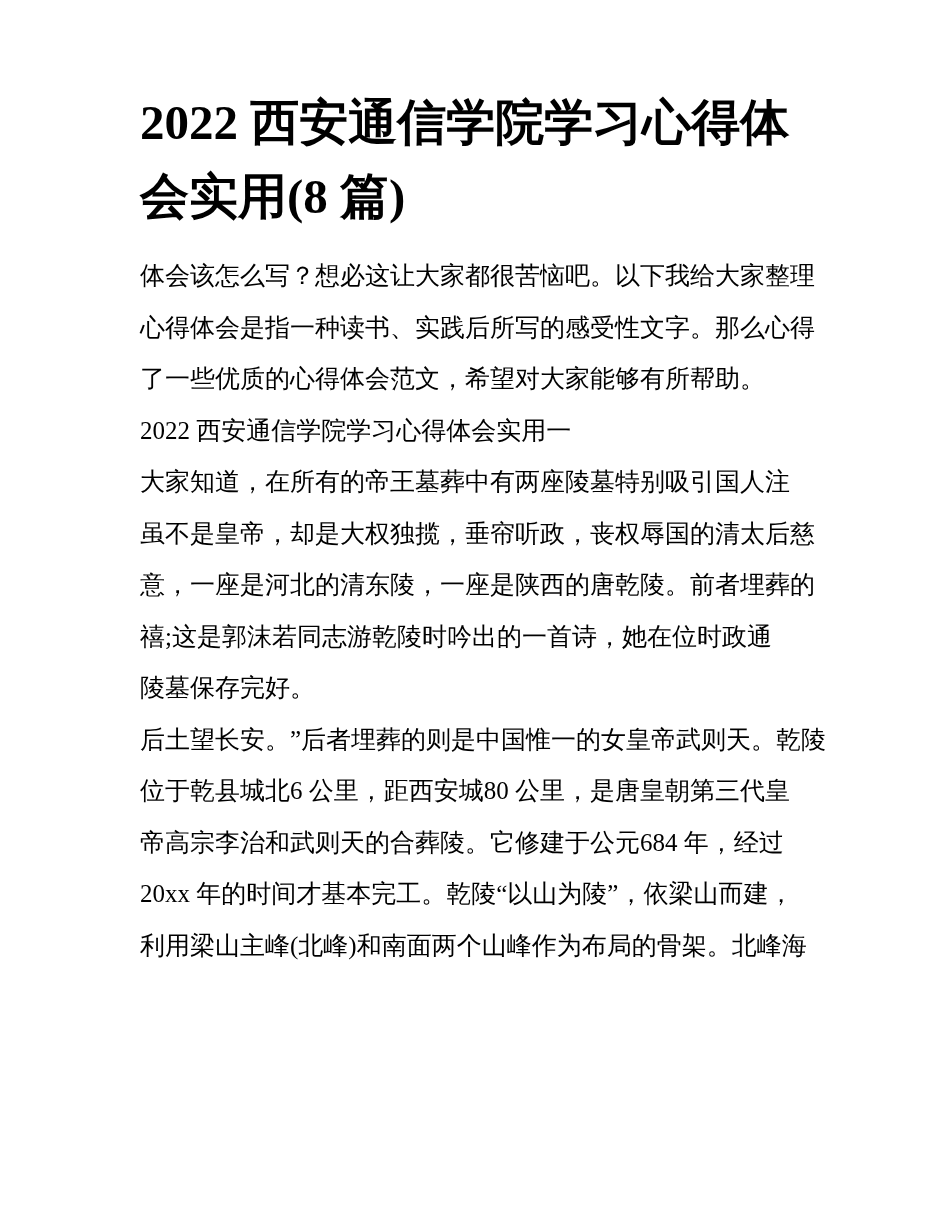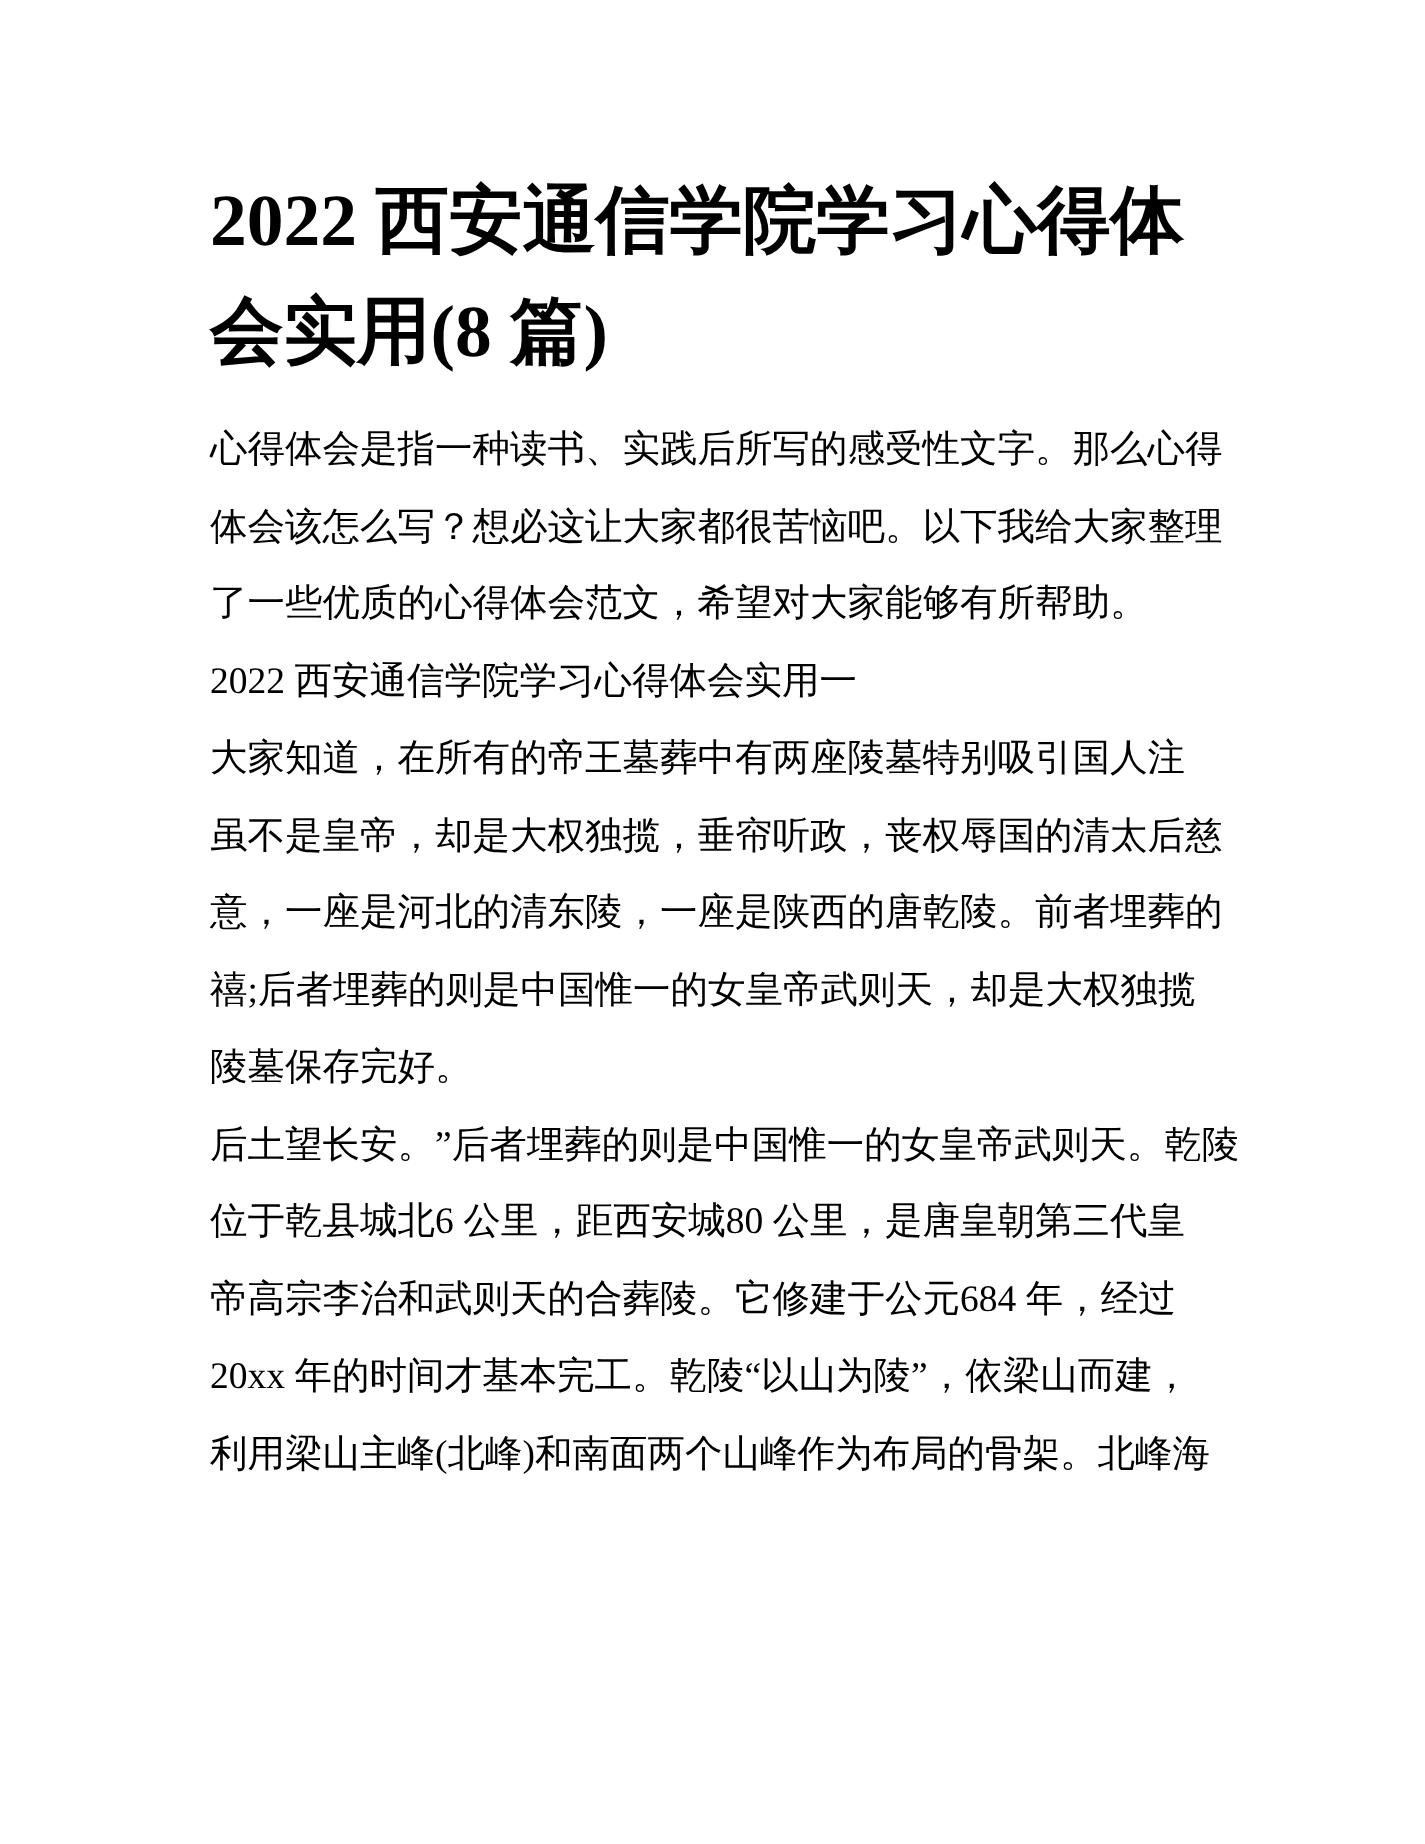--- a/index.html
+++ b/index.html
@@ -3,21 +3,21 @@
 <meta charset="utf-8">
 <style>
   * { margin: 0; padding: 0; box-sizing: border-box; }
   html, body { background: #ffffff; }
   .page {
     position: relative;
     width: 950px;
     height: 1229px;
     background: #ffffff;
     color: #000000;
-    padding: 110px 130px 0 140px;
+    padding: 86px 130px 0 140px;
     overflow: hidden;
     font-family: "Liberation Serif", "DejaVu Serif", serif;
   }
   .doc-title {
     font-size: 49px;
     line-height: 74px;
     font-weight: bold;
   }
   .title-line { display: block; white-space: nowrap; }
   .doc-body { margin-top: 16px; }
@@ -33,32 +33,32 @@
 </head>
 <body>
 
 <div class="page" style="background: rgb(255, 255, 255); color: rgb(0, 0, 0);">
   <h1 class="doc-title">
     <span class="title-line">2022 西安通信学院学习心得体</span>
     <span class="title-line">会实用(8 篇)</span>
   </h1>
   <div class="doc-body" id="doc-body">
       <div class="para">
+        <span class="line">体会该怎么写？想必这让大家都很苦恼吧。以下我给大家整理</span>
         <span class="line">心得体会是指一种读书、实践后所写的感受性文字。那么心得</span>
-        <span class="line">体会该怎么写？想必这让大家都很苦恼吧。以下我给大家整理</span>
         <span class="line">了一些优质的心得体会范文，希望对大家能够有所帮助。</span>
       </div>
       <div class="para">
         <span class="line">2022 西安通信学院学习心得体会实用一</span>
       </div>
       <div class="para">
         <span class="line">大家知道，在所有的帝王墓葬中有两座陵墓特别吸引国人注</span>
         <span class="line">虽不是皇帝，却是大权独揽，垂帘听政，丧权辱国的清太后慈</span>
         <span class="line">意，一座是河北的清东陵，一座是陕西的唐乾陵。前者埋葬的</span>
-        <span class="line">禧;后者埋葬的则是中国惟一的女皇帝武则天，却是大权独揽</span>
+        <span class="line">禧;这是郭沫若同志游乾陵时吟出的一首诗，她在位时政通</span>
         <span class="line">陵墓保存完好。</span>
       </div>
       <div class="para">
         <span class="line">后土望长安。”后者埋葬的则是中国惟一的女皇帝武则天。乾陵</span>
         <span class="line">位于乾县城北6 公里，距西安城80 公里，是唐皇朝第三代皇</span>
         <span class="line">帝高宗李治和武则天的合葬陵。它修建于公元684 年，经过</span>
         <span class="line">20xx 年的时间才基本完工。乾陵“以山为陵”，依梁山而建，</span>
         <span class="line">利用梁山主峰(北峰)和南面两个山峰作为布局的骨架。北峰海</span>
       </div>
     </div>

